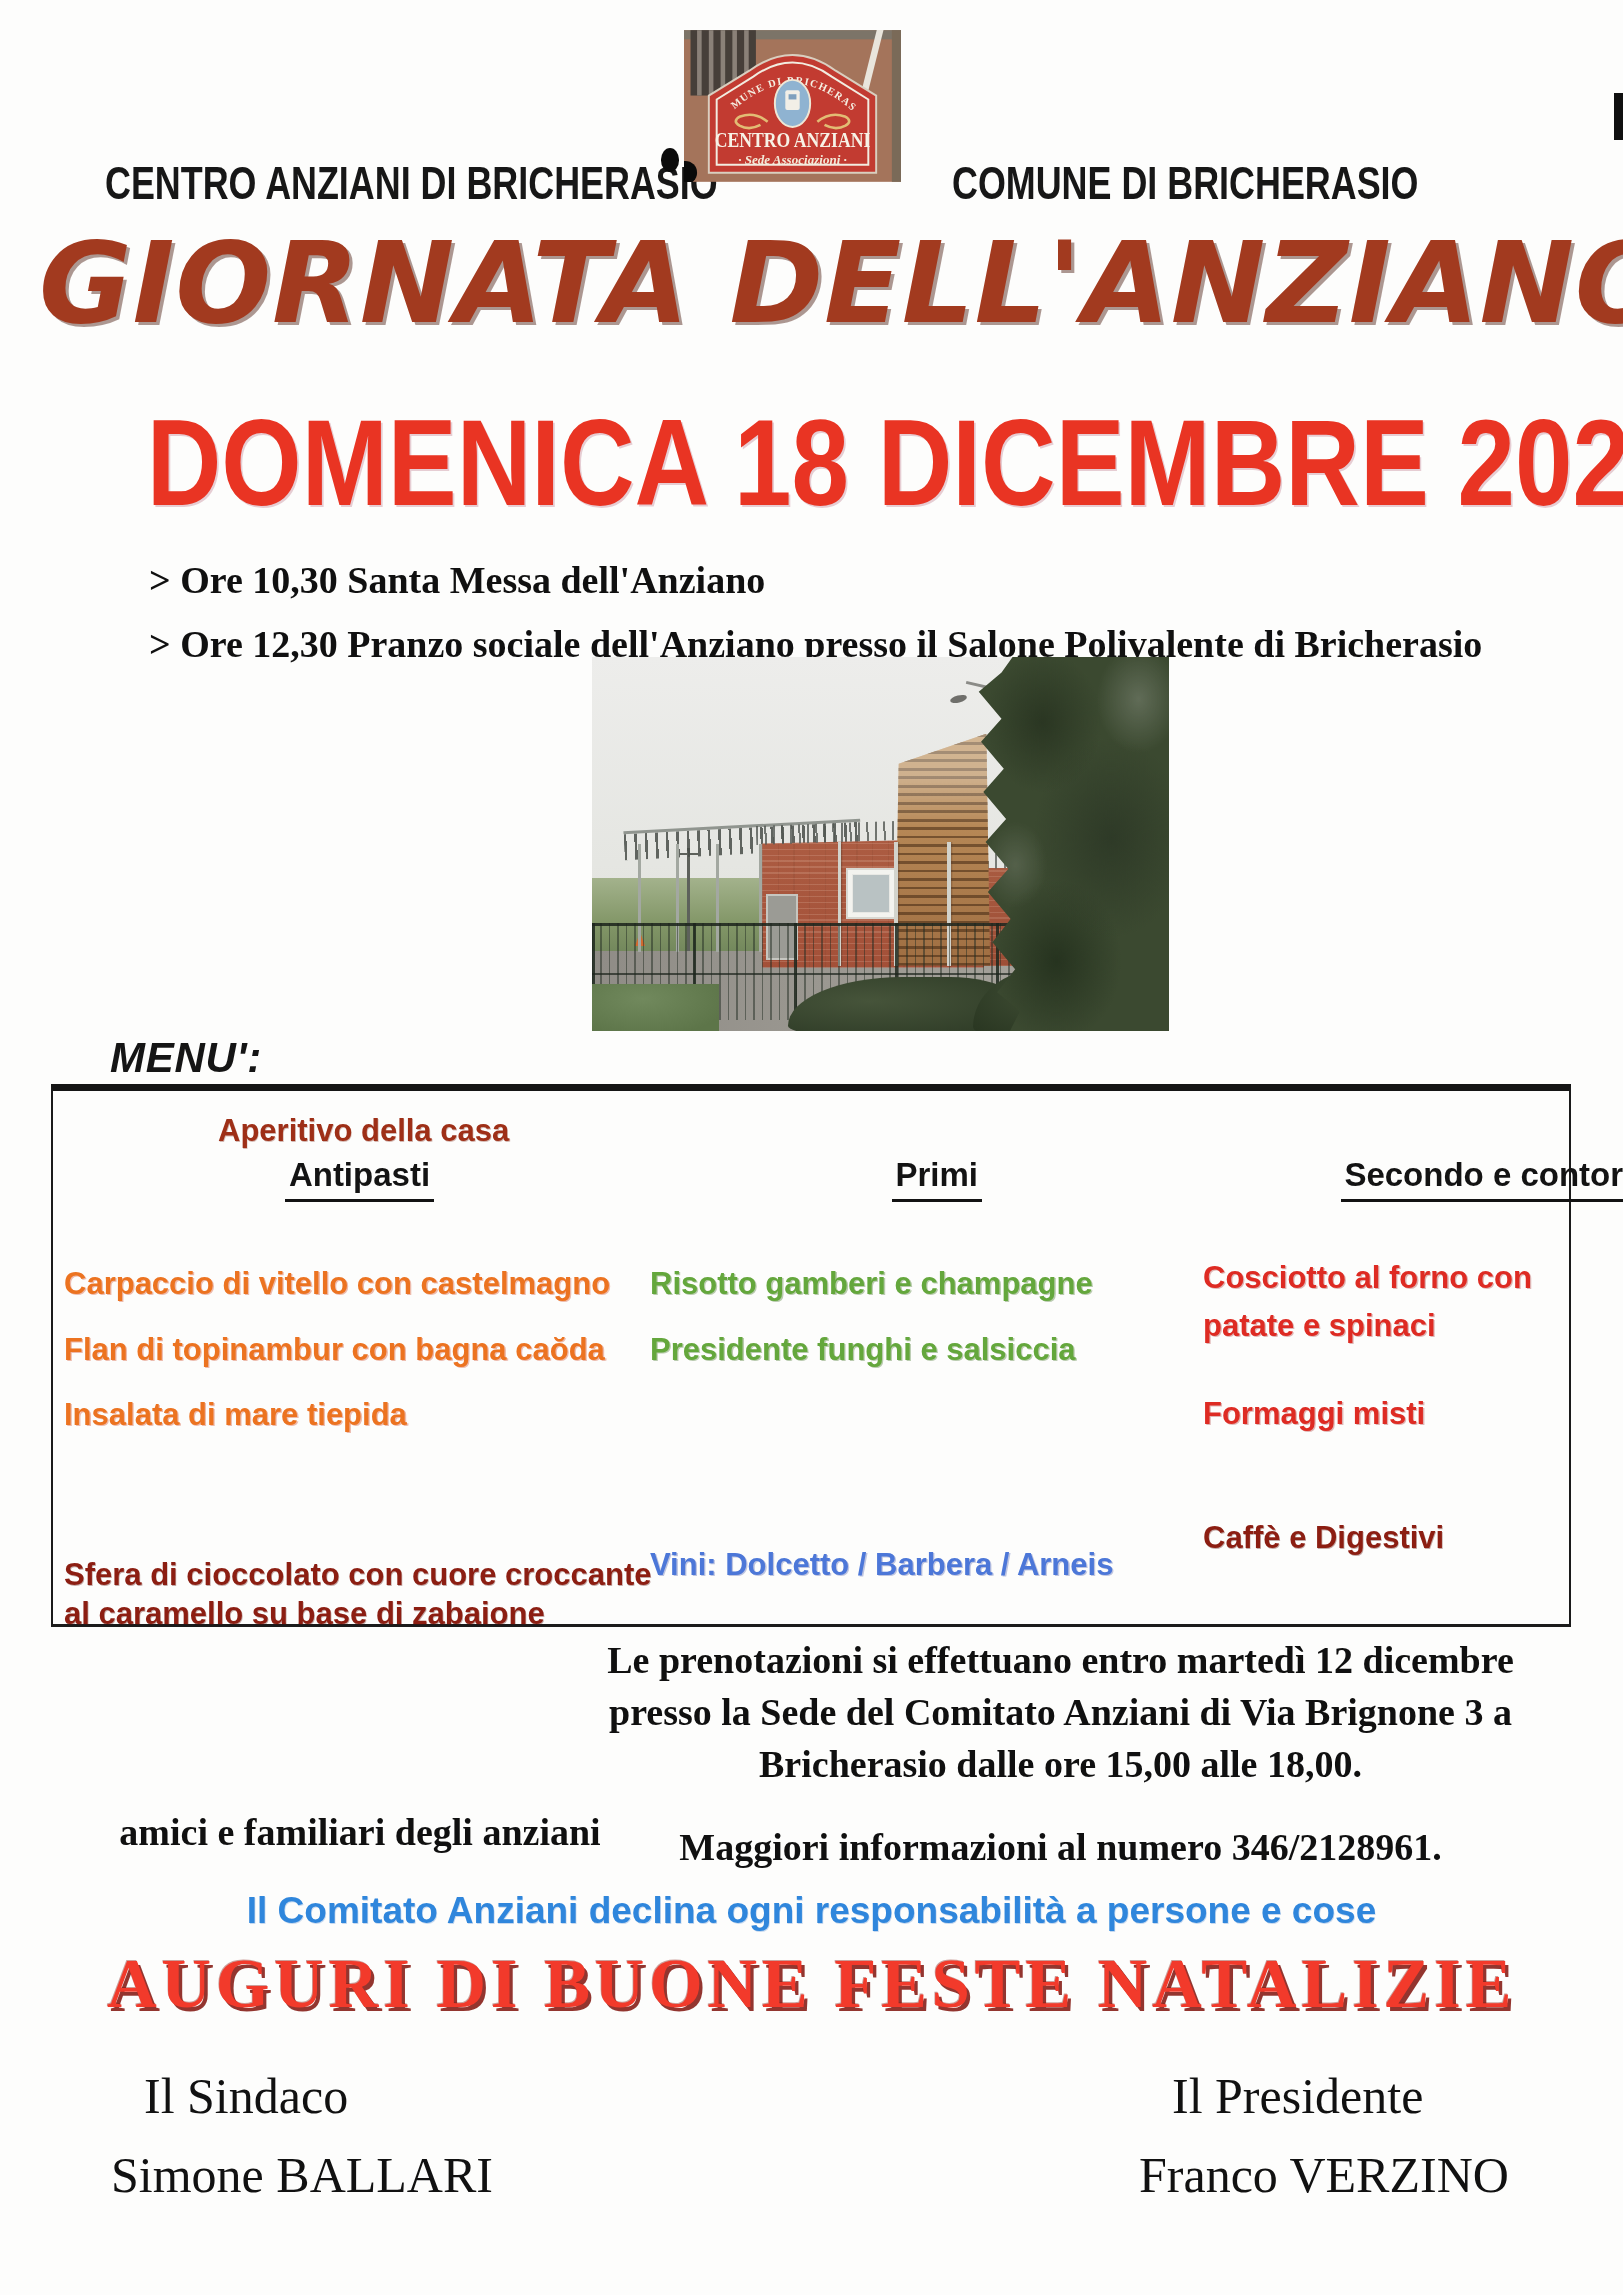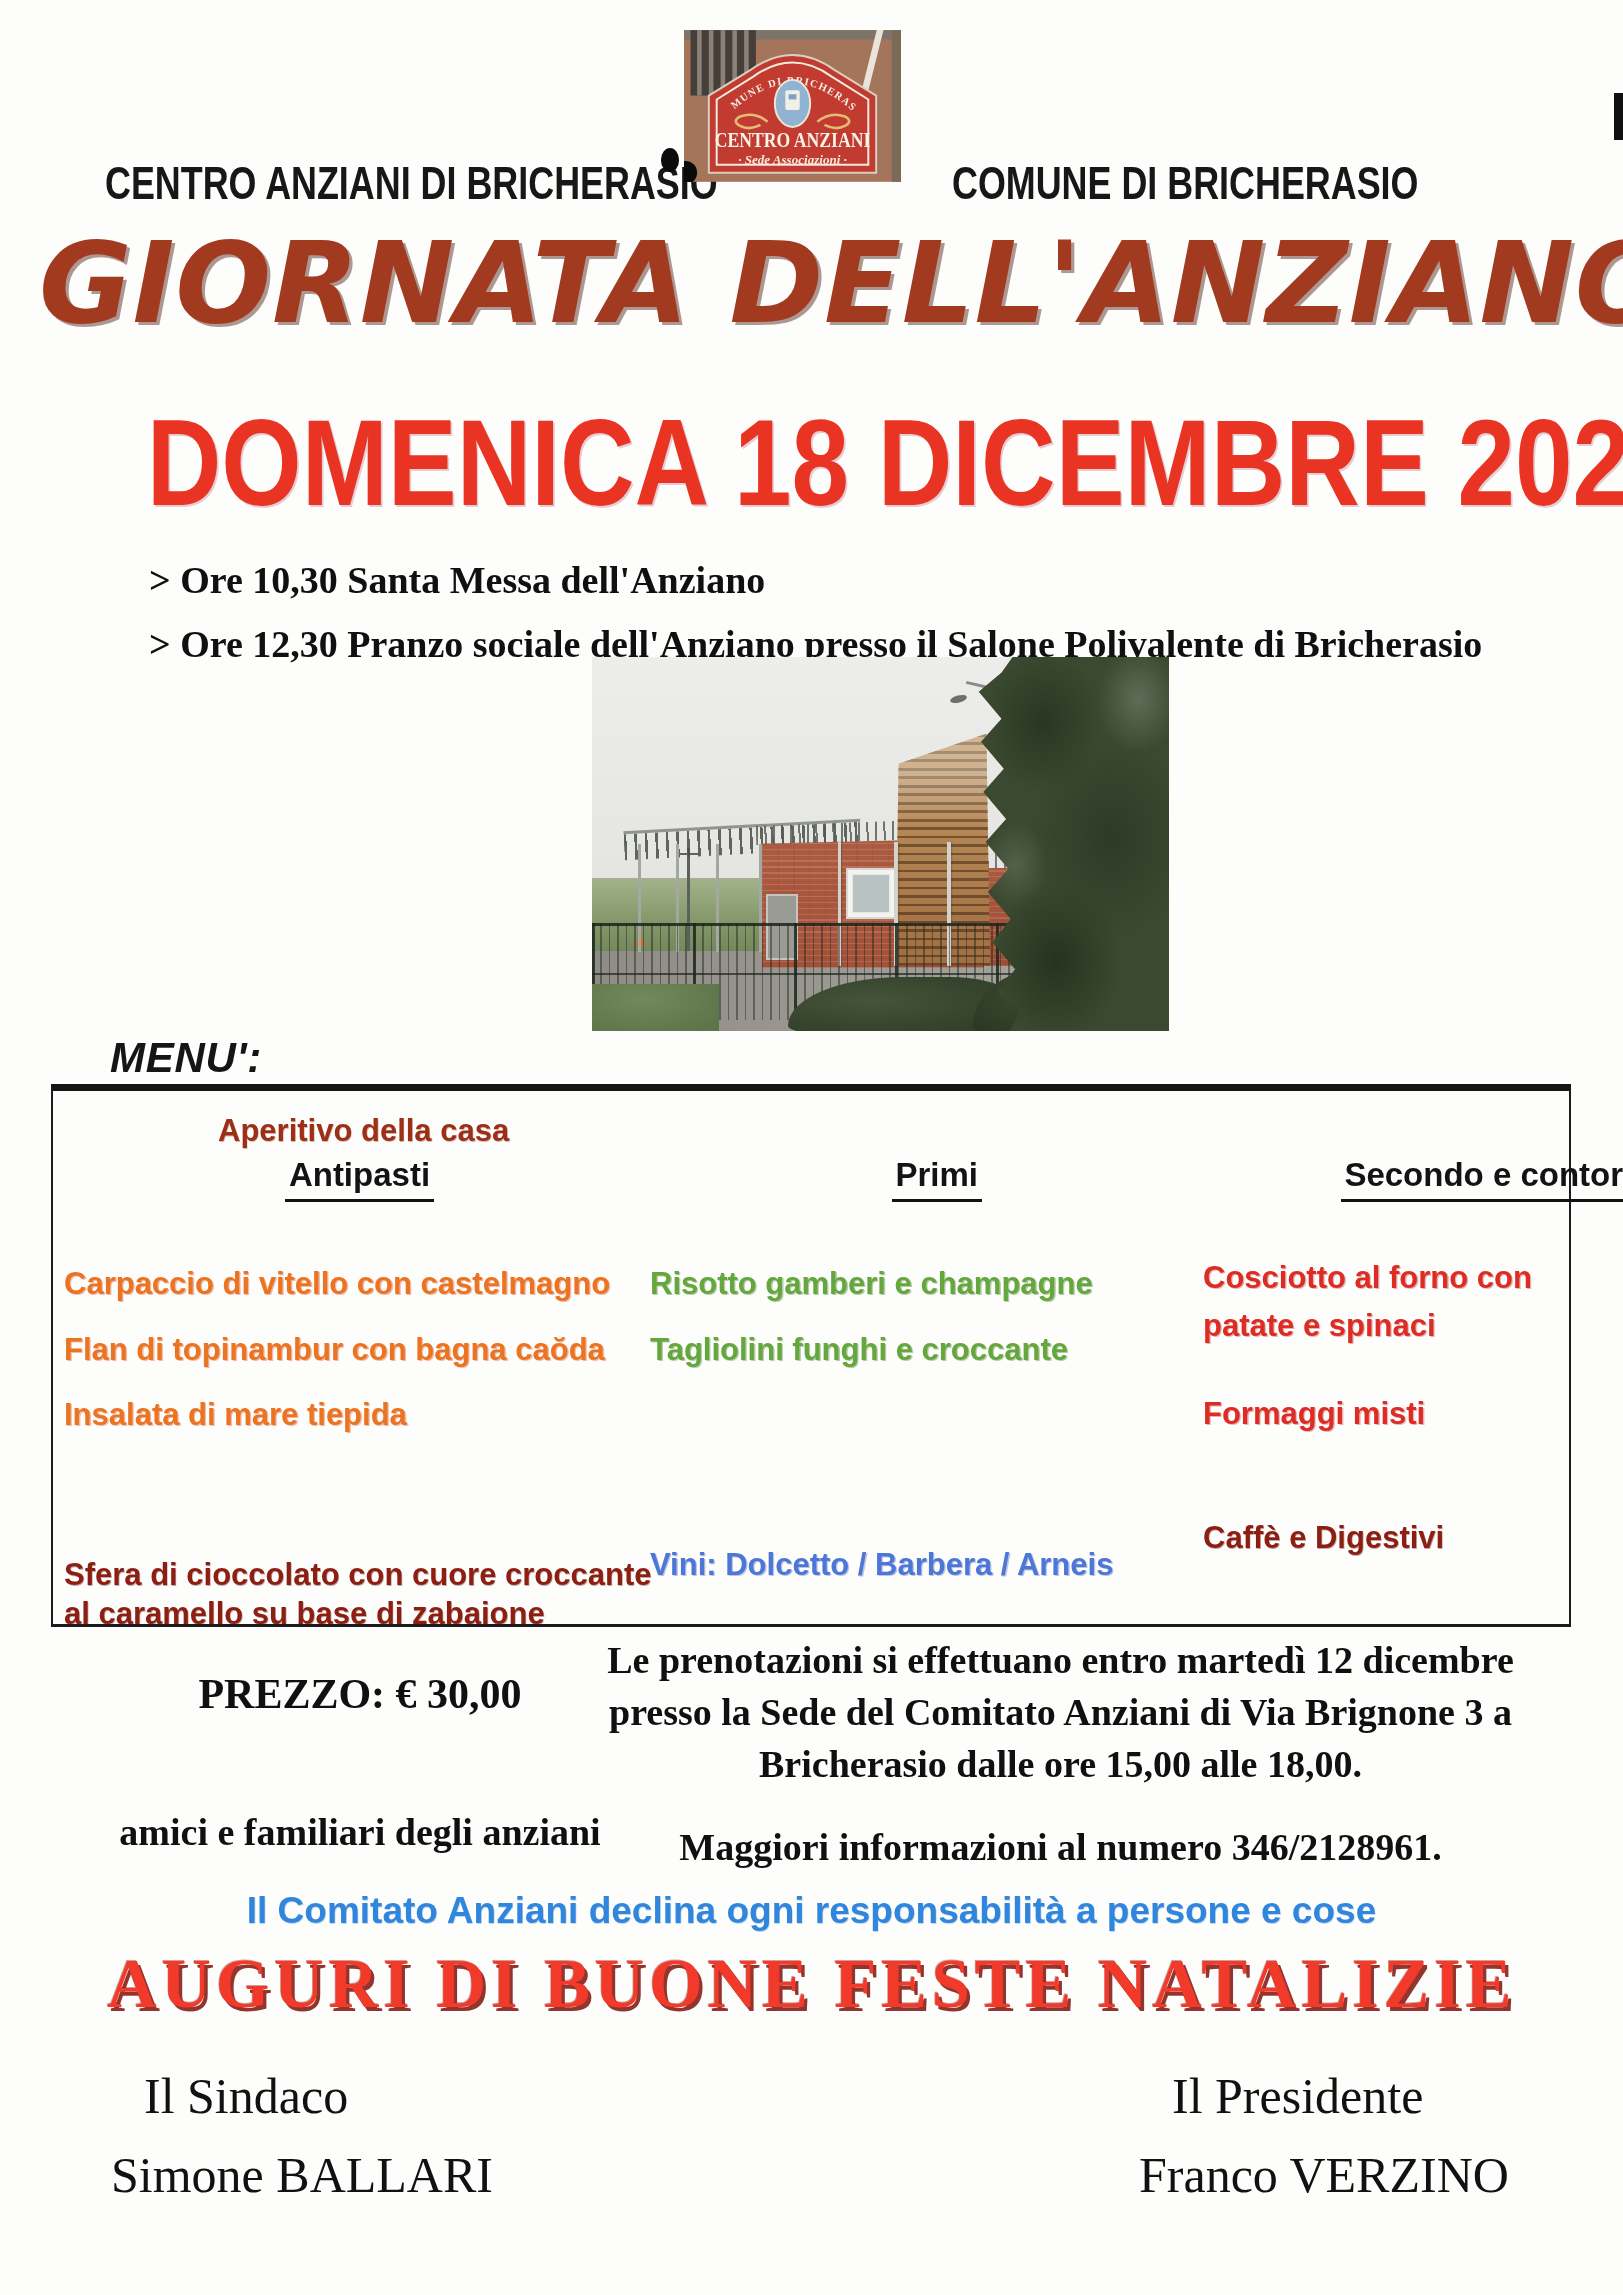--- a/index.html
+++ b/index.html
@@ -266,30 +266,29 @@
     </div>
     <div class="mh mh-secondi">
       <span>Secondo e contorni</span>
     </div>
 
     <div class="mi c-orange it-carpaccio">Carpaccio di vitello con castelmagno</div>
     <div class="mi c-green it-risotto">Risotto gamberi e champagne</div>
     <div class="mi c-red it-cosciotto1">Cosciotto al forno con</div>
     <div class="mi c-red it-cosciotto2">patate e spinaci</div>
     <div class="mi c-orange it-flan">Flan di topinambur con bagna caŏda</div>
-    <div class="mi c-green it-tagliolini">Tagliolini funghi e croccante</div>
+    <div class="mi c-green it-tagliolini">Presidente funghi e salsiccia</div>
     <div class="mi c-red it-formaggi">Formaggi misti</div>
     <div class="mi c-orange it-insalata">Insalata di mare tiepida</div>
     <div class="mi c-maroon it-caffe">Caffè e Digestivi</div>
     <div class="mi c-blue it-vini">Vini: Dolcetto / Barbera / Arneis</div>
     <div class="mi c-maroon it-sfera1">Sfera di cioccolato con cuore croccante</div>
     <div class="mi c-maroon it-sfera2">al caramello su base di zabaione</div>
   </div>
 
-  <div class="prezzo serifb">PREZZO: € 30,00</div>
   <div class="note2 serifb">amici e familiari degli anziani</div>
   <div class="booking1 serifb">Le prenotazioni si effettuano entro martedì 12 dicembre</div>
   <div class="booking2 serifb">presso la Sede del Comitato Anziani di Via Brignone 3 a</div>
   <div class="booking3 serifb">Bricherasio dalle ore 15,00 alle 18,00.</div>
   <div class="info serifb">Maggiori informazioni al numero 346/2128961.</div>
 
   <div class="disclaimer">Il Comitato Anziani declina ogni responsabilità a persone e cose</div>
   <div class="greeting">AUGURI DI BUONE FESTE NATALIZIE</div>
 
   <div class="sig sig-role-l">Il Sindaco</div>

